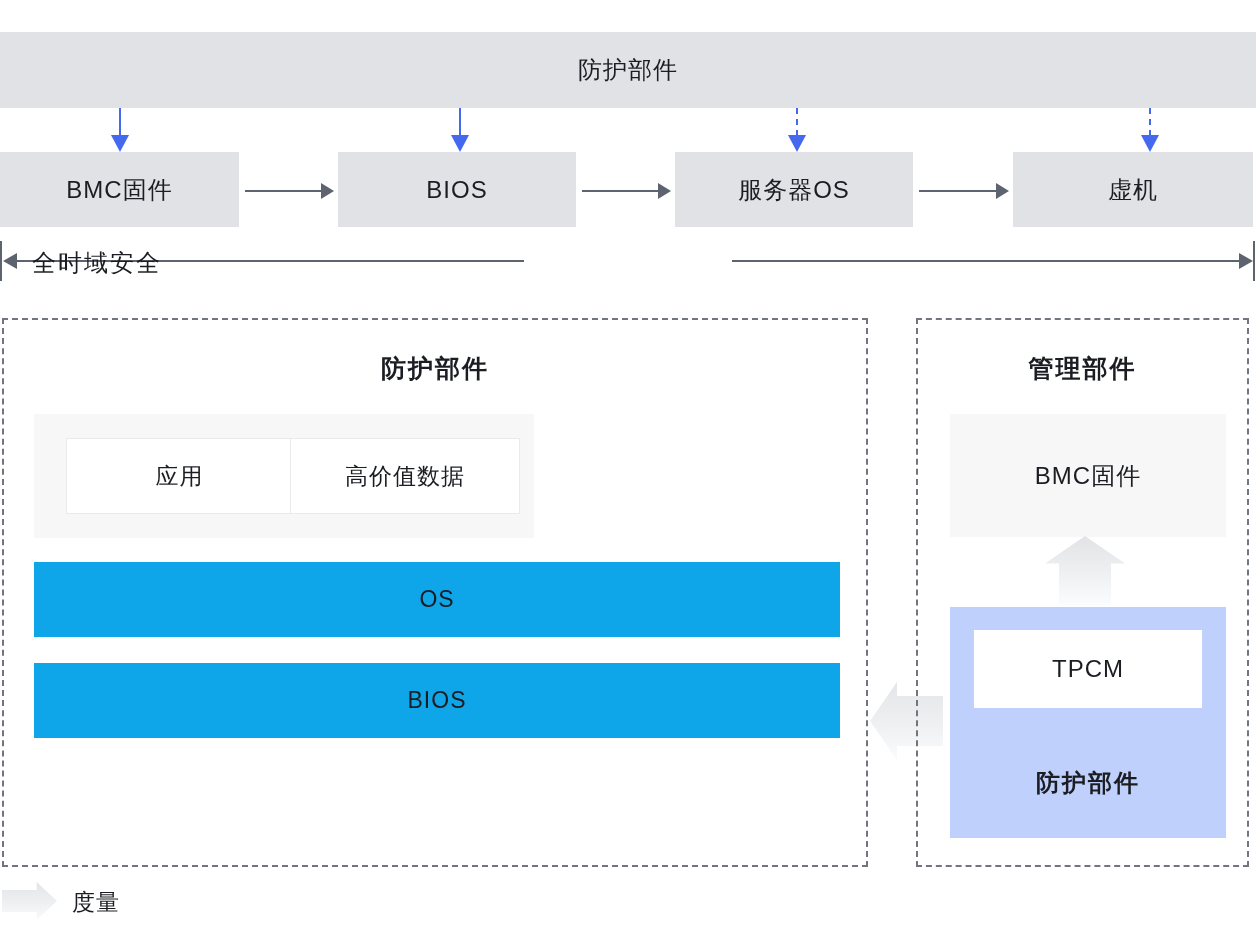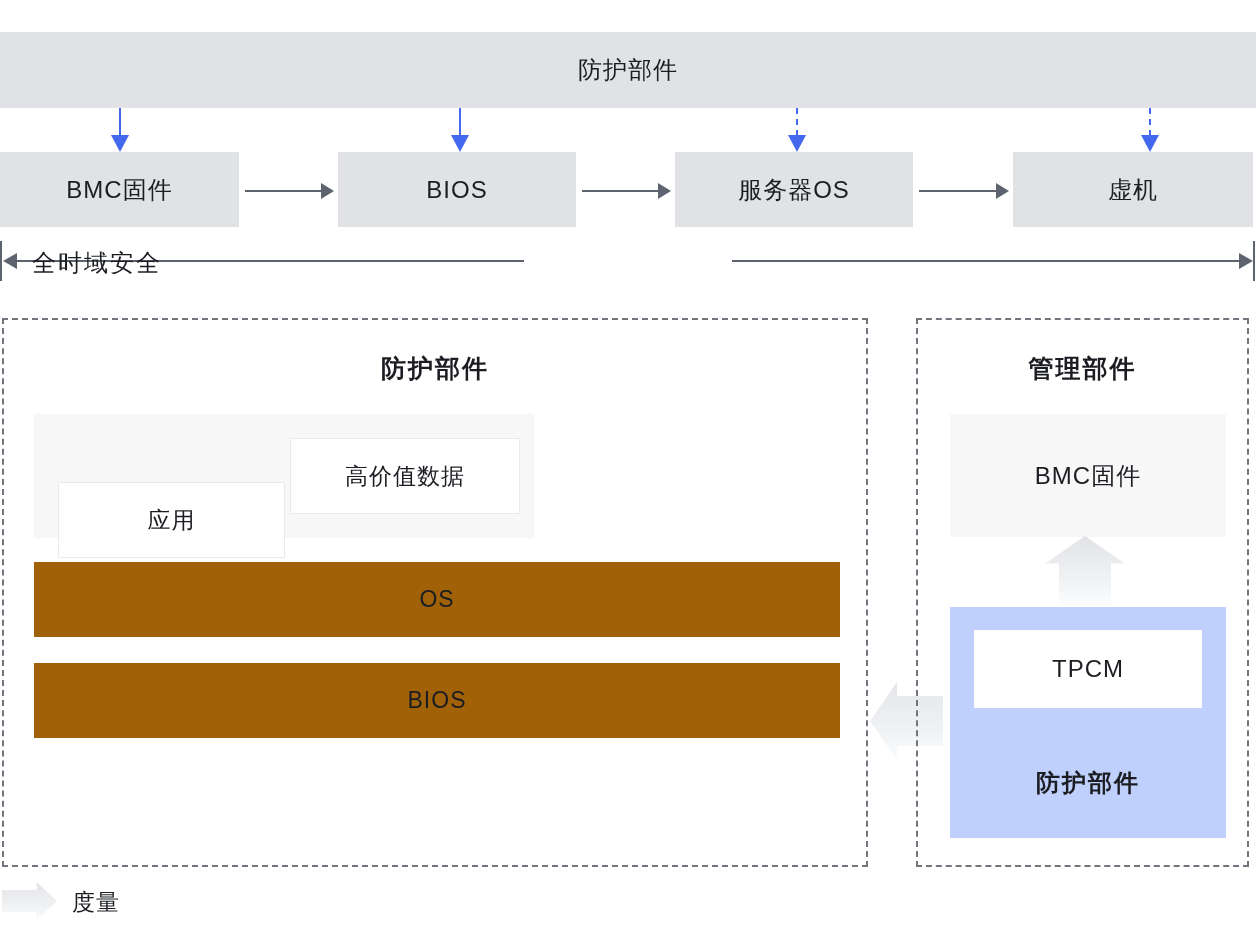--- a/index.html
+++ b/index.html
@@ -38,21 +38,21 @@
     border-top:8px solid transparent;border-bottom:8px solid transparent;
     border-left:14px solid #5d6470;}
   .mlabel{top:247px;left:0;width:1256px;text-align:left;
     font-size:24px;font-weight:500;letter-spacing:2px;margin-left:32px;}
   
   .dashbox{border:2px dashed #71767e;background:transparent;}
   .sectitle{left:0;width:100%;text-align:center;top:32px;
     font-size:25px;font-weight:700;letter-spacing:2px;}
   
   .lightbox{background:#f7f7f8;}
-  .rowbar{left:30px;width:806px;height:75px;background:#a16207;
+  .rowbar{left:30px;width:806px;height:75px;background:#0ea5e9;
     display:flex;align-items:center;justify-content:center;font-size:23px;letter-spacing:1px;}
   .whitebox{background:#ffffff;border:1px solid #e9eaec;
     display:flex;align-items:center;justify-content:center;font-size:23px;letter-spacing:1px;}
   
   .bmcbox{left:32px;top:94px;width:276px;height:123px;background:#f7f7f8;
     display:flex;align-items:center;justify-content:center;font-size:24px;letter-spacing:1px;}
   .bluebox{left:32px;top:287px;width:276px;height:231px;background:#bed0fb;text-align:right;}
   .tpcm{position:absolute;left:24px;top:23px;width:228px;height:78px;background:#ffffff;
     display:flex;align-items:center;justify-content:center;font-size:24px;letter-spacing:1px;}
   .bluelabel{position:absolute;left:0;top:146px;width:100%;height:60px;
@@ -115,21 +115,21 @@
   <div class="abs mline" style="left:732px;width:509px;"></div>
   <div class="abs mheadR" style="left:1239px;"></div>
   <div class="abs mlabel">全时域安全</div>
 
   <div class="abs leftarrow"></div>
 
   <div class="abs dashbox" style="left:2px;top:318px;width:862px;height:545px;">
     <div class="abs sectitle">防护部件</div>
 
     <div class="abs lightbox" style="left:30px;top:94px;width:500px;height:124px;">
-      <div class="whitebox abs" style="left:24px;top:24px;width:225px;height:74px;margin-top:44px;">
+      <div class="whitebox abs" style="left:32px;top:24px;width:225px;height:74px;">
         <span>应用</span>
       </div>
       <div class="whitebox abs" style="left:256px;top:24px;width:228px;height:74px;">
         <span>高价值数据</span>
       </div>
     </div>
 
 
     <div class="abs rowbar" style="top:242px;">
       <span>OS</span>

